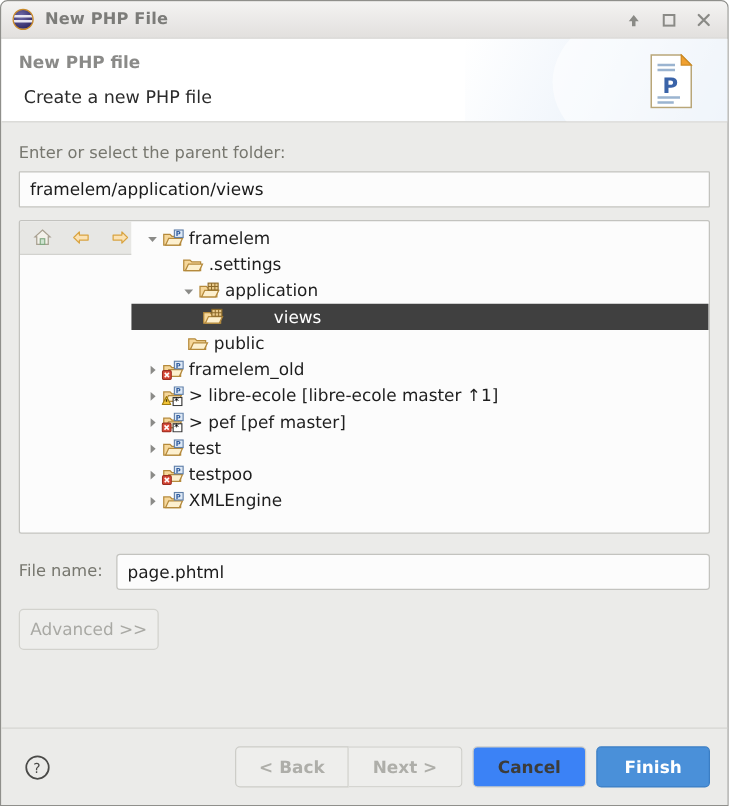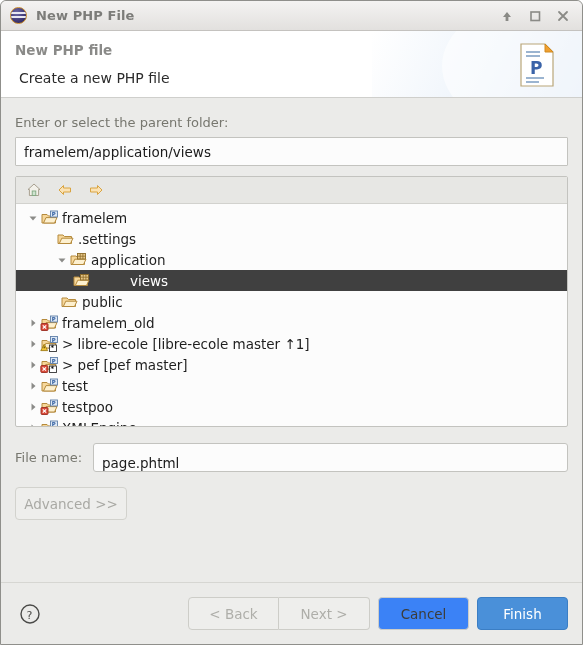--- a/index.html
+++ b/index.html
@@ -157,21 +157,21 @@
 
   
   .tree-panel {
     margin-top: 10px;
     border: 1px solid #c3c3bf;
     border-radius: 2px;
     background: #fcfcfc;
     height: 251px;
     box-sizing: border-box;
     display: flex;
-    flex-direction: column;
+    flex-direction: row;
     overflow: hidden;
   }
   .tree-toolbar {
     height: 26px;
     min-height: 26px;
     background: #e7e7e4;
     border-bottom: 1px solid #d2d2ce;
     display: flex;
     align-items: center;
     gap: 13px;
@@ -229,21 +229,21 @@
     width: 78px;
   }
   .filename-input {
     flex: 1;
     height: 29px;
     box-sizing: border-box;
     background: #fcfcfc;
     border: 1px solid #c3c3bf;
     border-radius: 3px;
     display: flex;
-    align-items: flex-end;
+    align-items: center;
     padding: 0 8px;
     font-size: 13.5px;
     color: #1b1b1b;
   }
   .advanced-btn {
     margin-top: 15px;
     align-self: flex-start;
     min-width: 110px;
     height: 31px;
     border: 1px solid #d2d2cd;
@@ -269,20 +269,21 @@
   }
   .help-btn {
     width: 22px; height: 22px;
     color: #4a4a48;
     margin-left: 4px;
   }
   .footer-buttons {
     margin-left: auto;
     display: flex;
     align-items: center;
+    font-weight: bold;
   }
   .btn {
     height: 33px;
     min-width: 91px;
     font-size: 13.5px;
     border: 1px solid #cdcdc8;
     background: #3b82f6;
     color: #3c3c3a;
     border-radius: 4px;
     display: flex;

